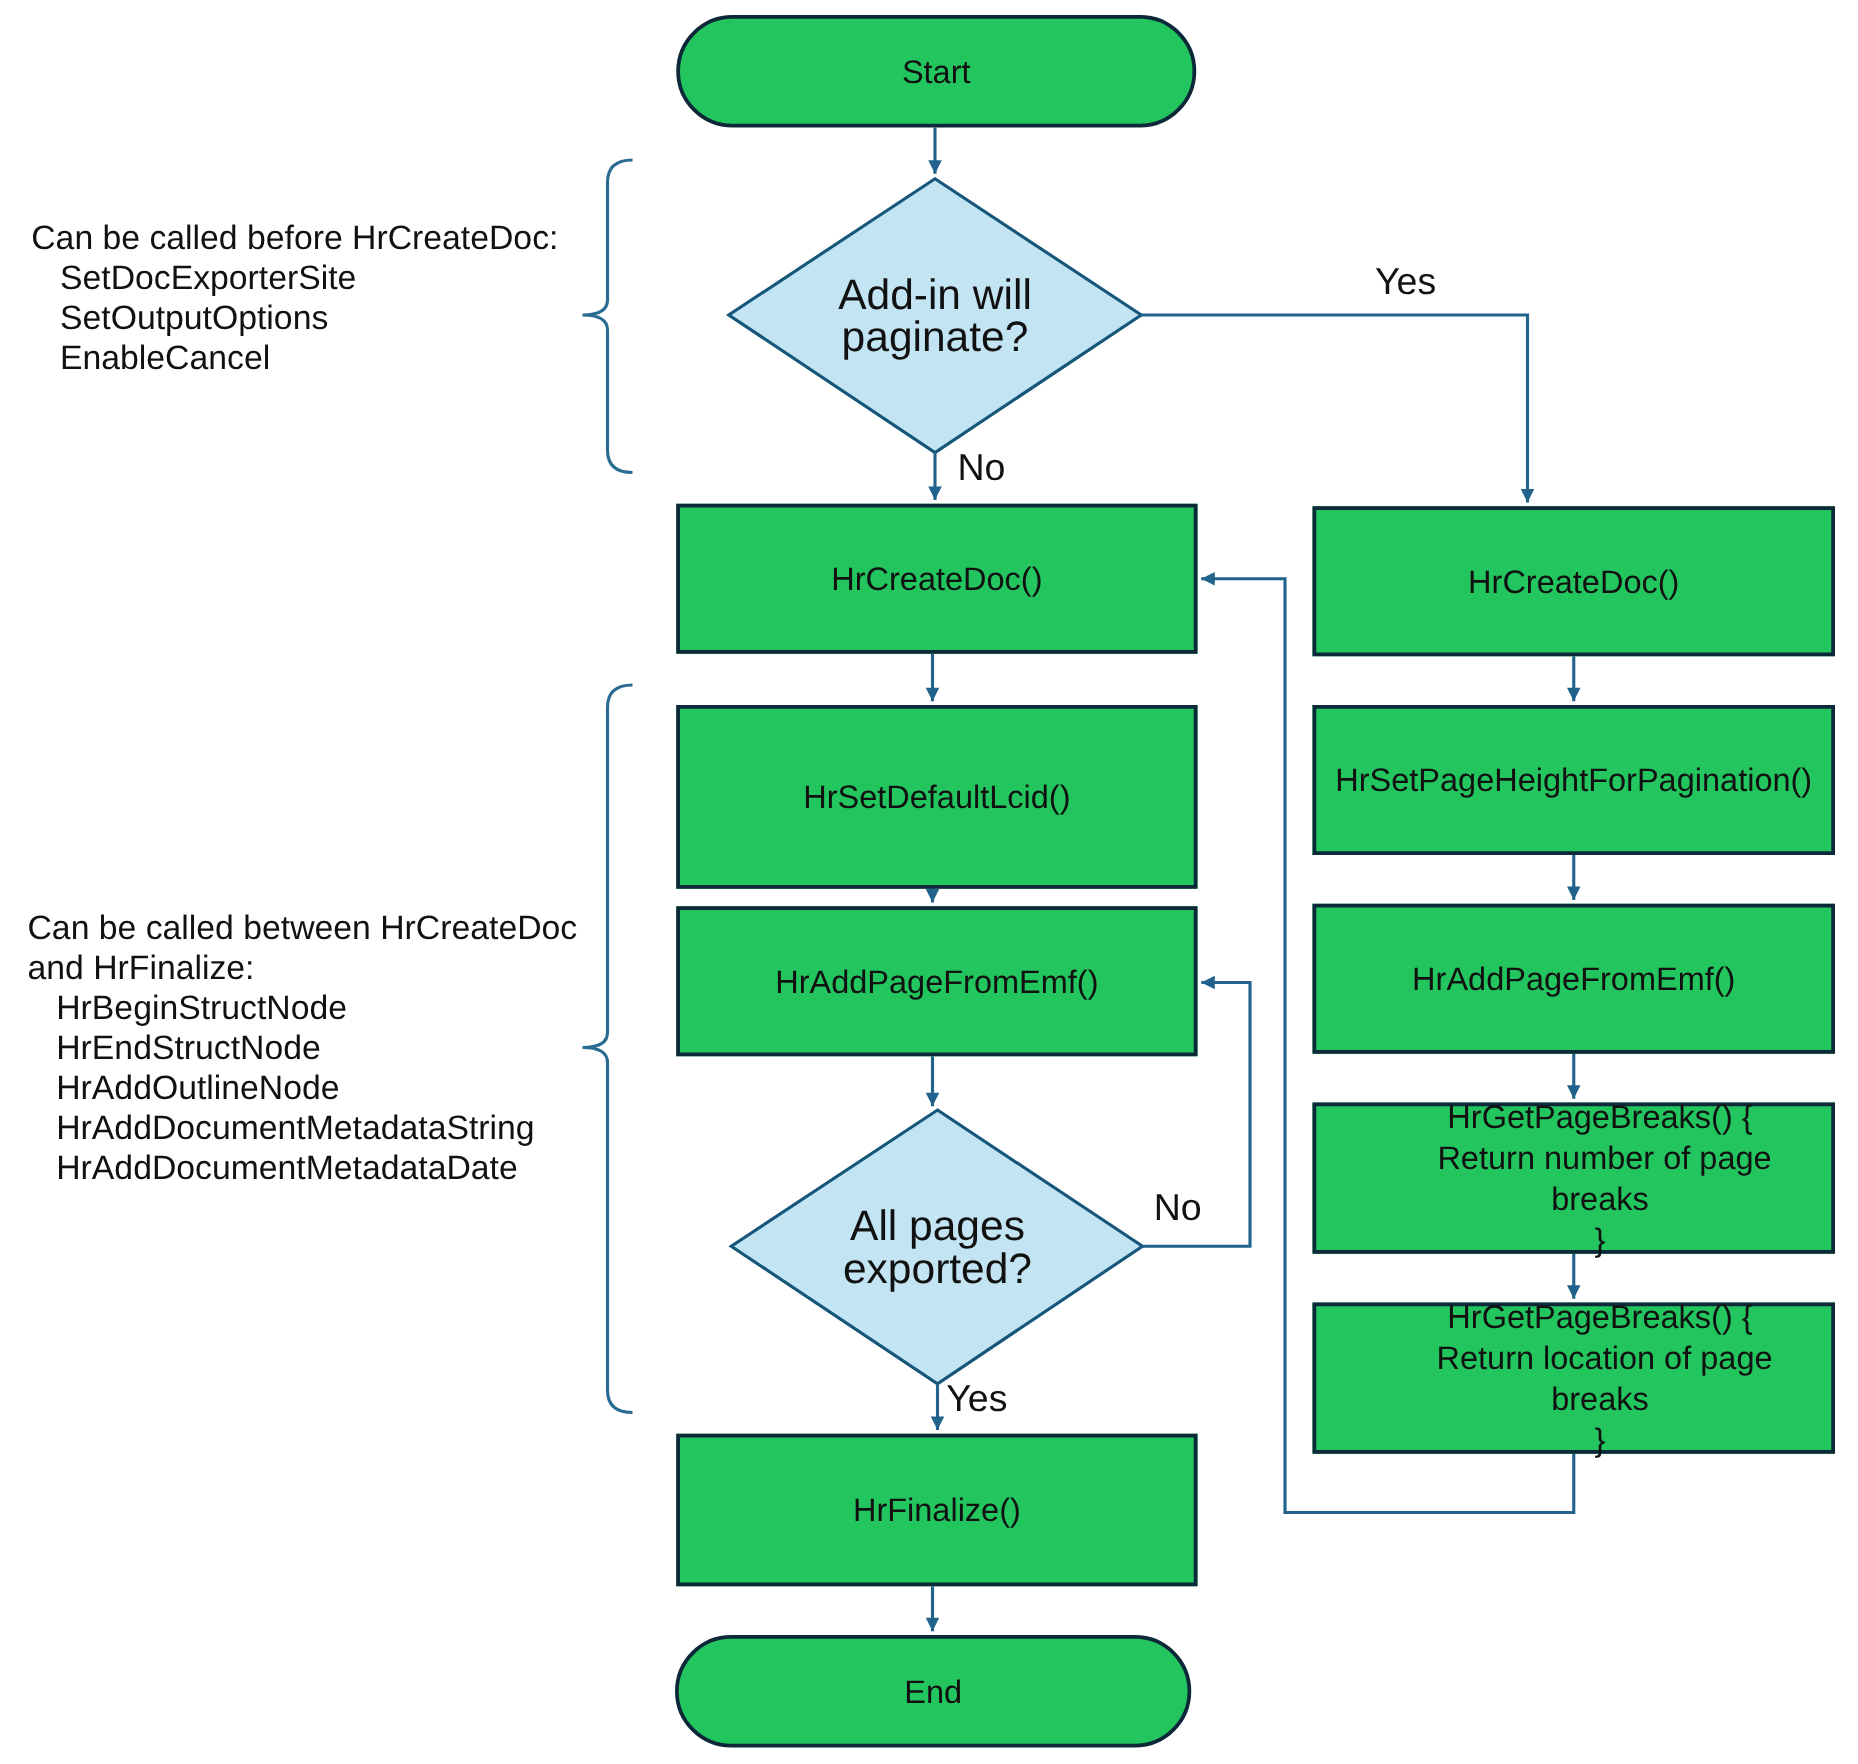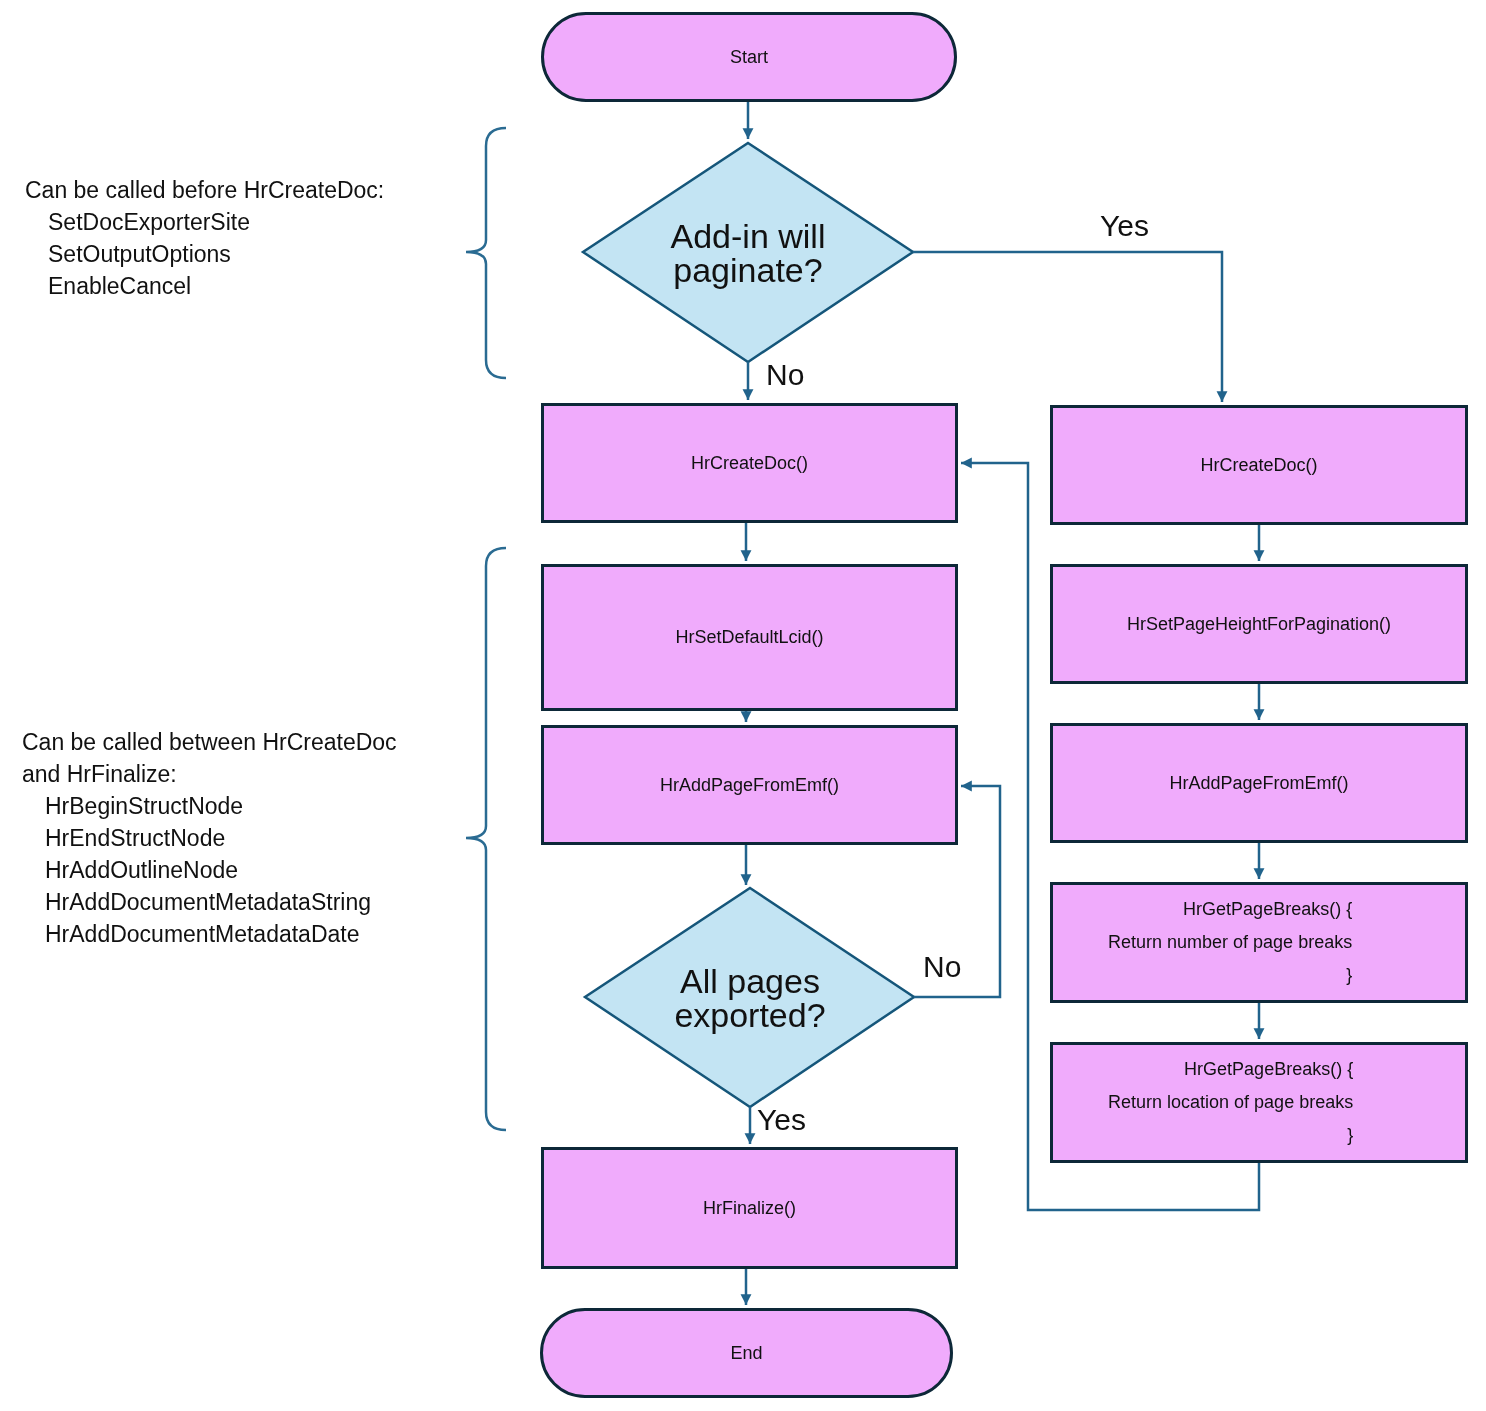--- a/index.html
+++ b/index.html
@@ -8,35 +8,35 @@
     width:1486px;height:1411px;
     background:#ffffff;
     font-family:"Liberation Sans", sans-serif;
     color:#111;
     overflow:hidden;
   }
   #wires{position:absolute;left:0;top:0;width:1486px;height:1411px;}
   .node{
     position:absolute;
     box-sizing:border-box;
-    background:#f0abfc;
+    background:#22c55e;
     border:3px solid #0d2838;
     display:flex;align-items:center;justify-content:center;
-    font-size:18px;line-height:33px;
+    font-size:26px;line-height:33px;
     text-align:center;
     white-space:pre-wrap;
   }
   .pill{border-radius:46px;border-width:3px;}
-  .leftalign{justify-content:flex-start;text-align:right;padding-left:50px;padding-right:8px;}
+  .leftalign{justify-content:flex-start;text-align:center;padding-left:50px;padding-right:8px;}
   .dlabel{
     position:absolute;display:flex;align-items:center;justify-content:center;
     font-size:34px;line-height:34px;text-align:center;white-space:pre-line;
   }
   .edgelabel{position:absolute;font-size:30px;}
-  .annot{position:absolute;font-size:23px;line-height:32px;}
+  .annot{position:absolute;font-size:27px;line-height:32px;}
   .annot .items{padding-left:23px;}
   .annot .heading{white-space:pre-line;}
 </style>
 </head>
 <body>
 
 <div id="canvas">
 
   <svg id="wires" viewBox="0 0 1486 1411">
     <defs>

